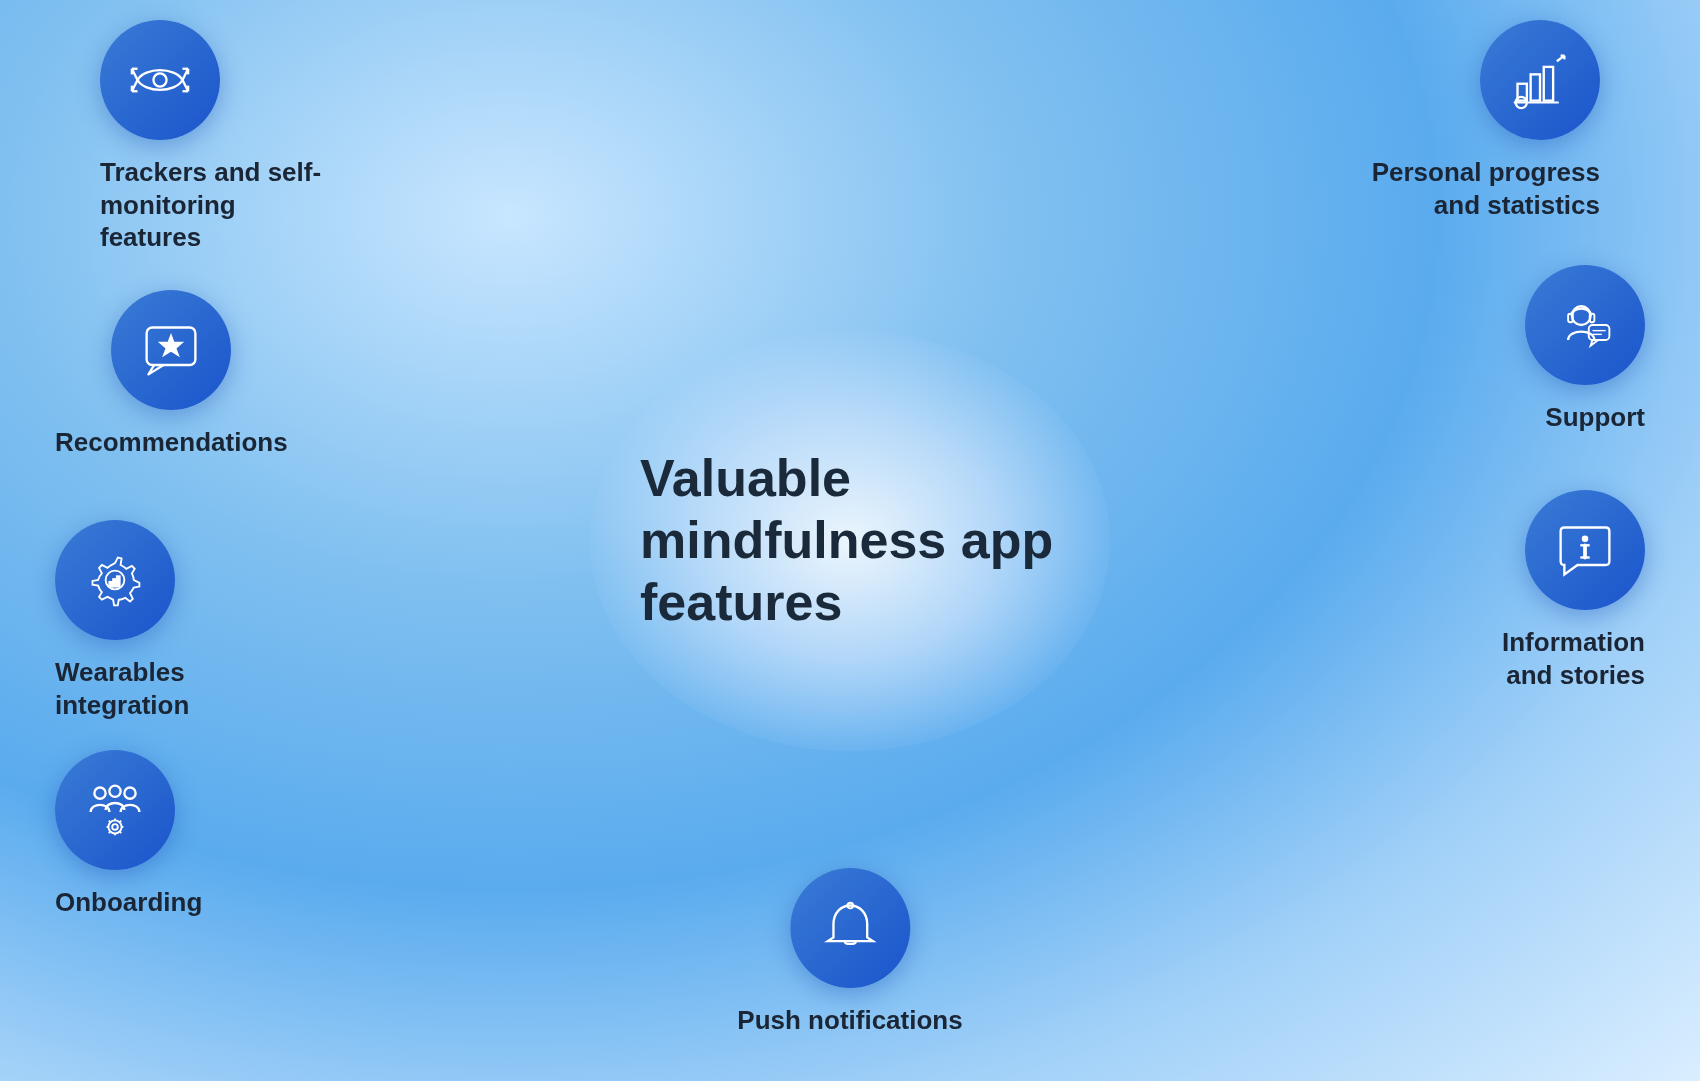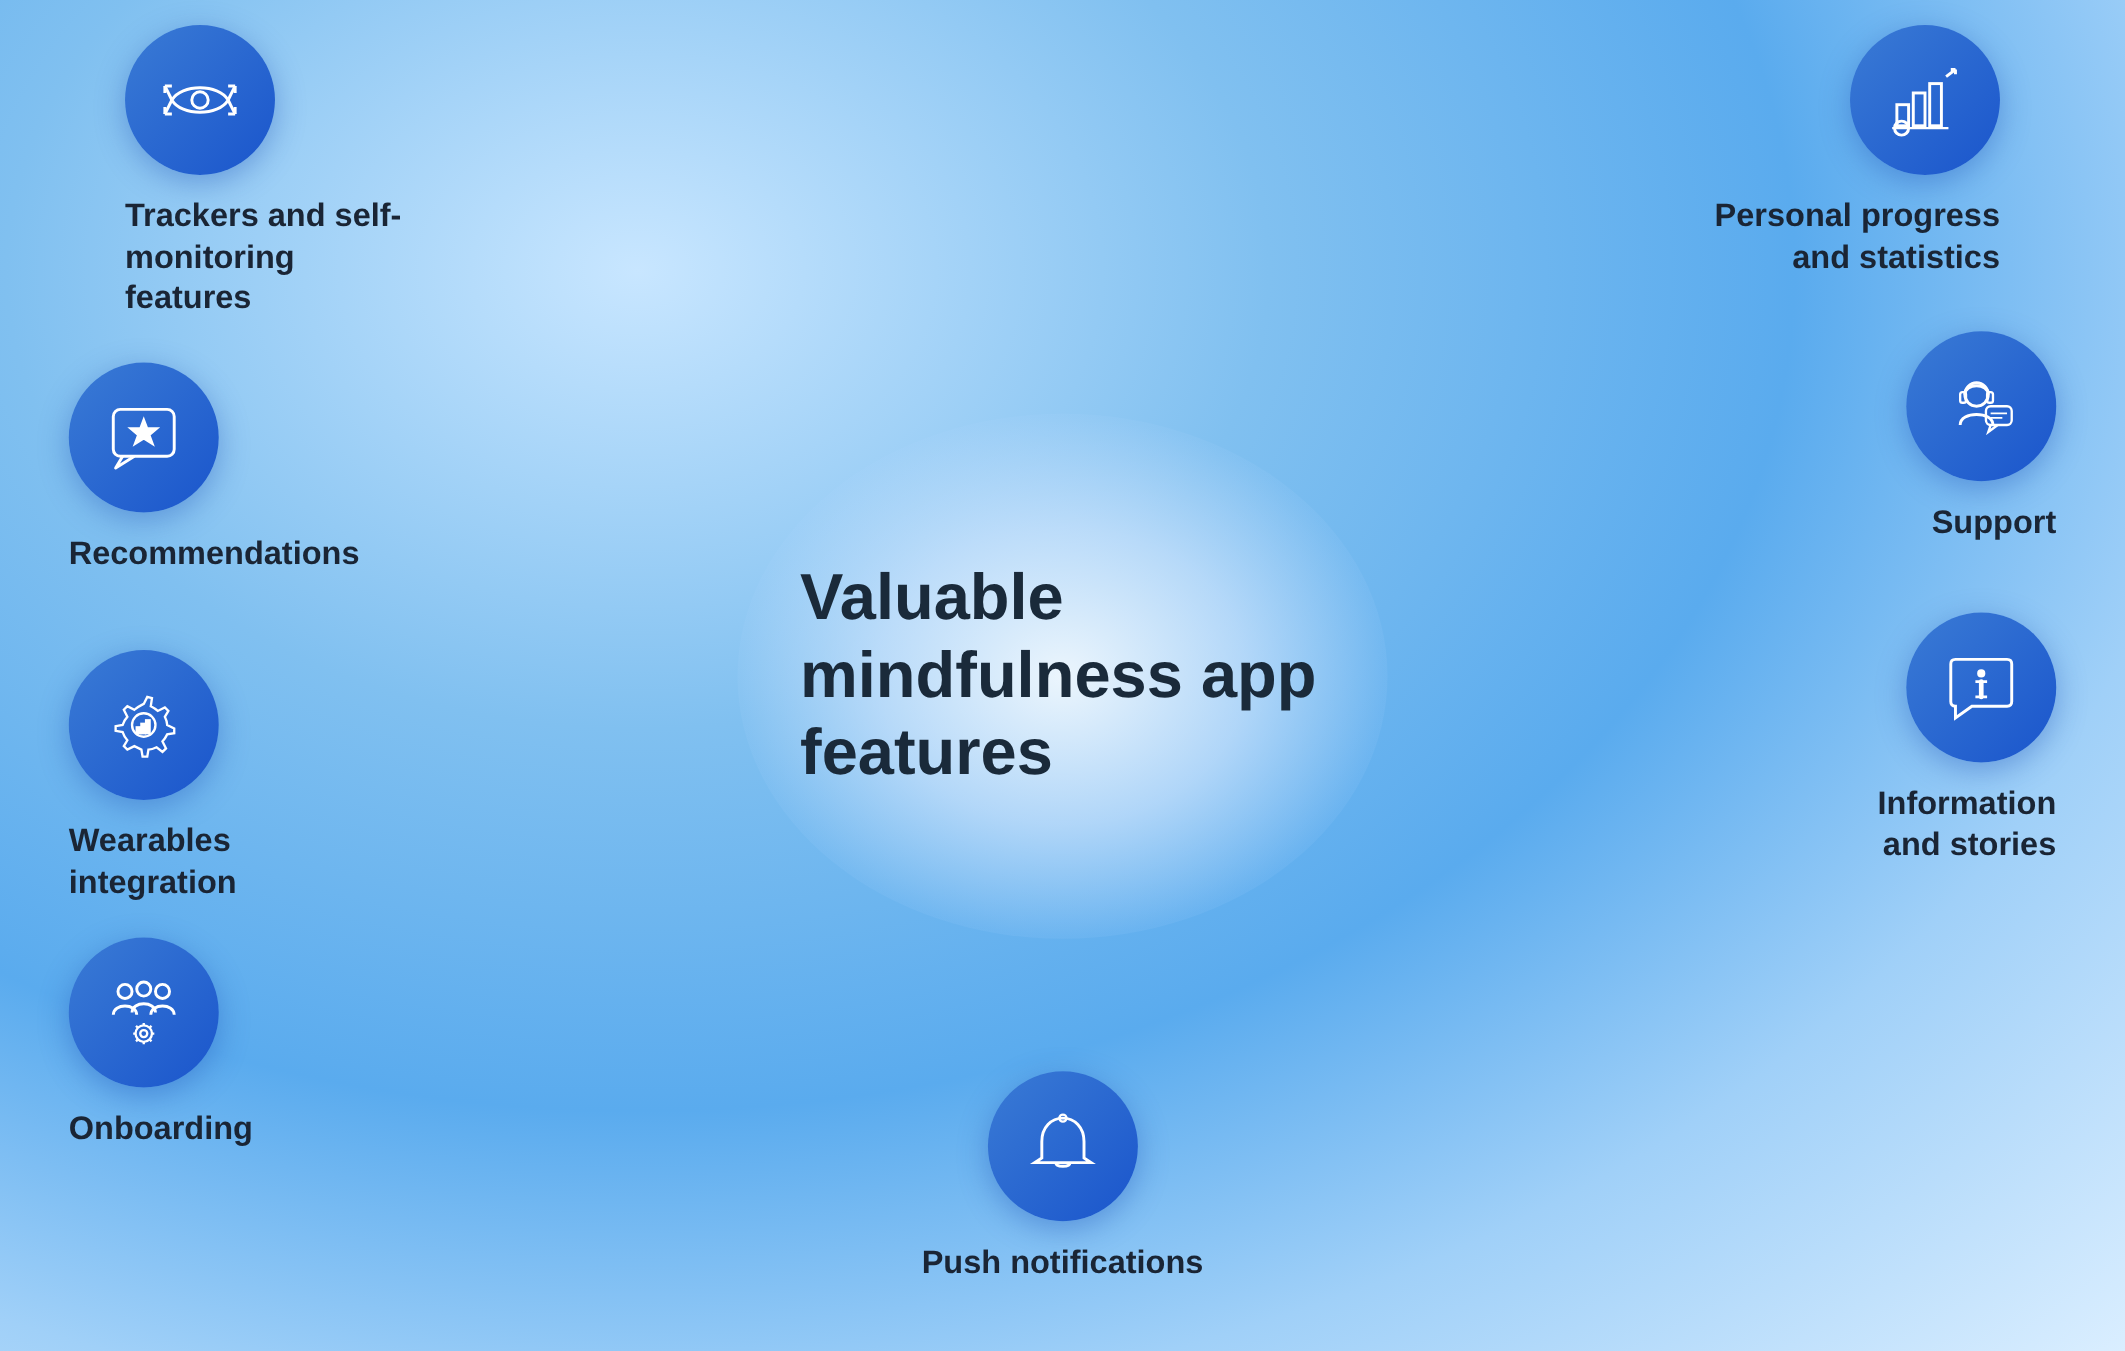--- a/index.html
+++ b/index.html
@@ -87,21 +87,21 @@
     
     .feature-trackers {
       top: 20px;
       left: 100px;
       align-items: flex-start;
     }
 
     .feature-recommendations {
       top: 290px;
       left: 55px;
-      align-items: flex-start;
+      align-items: center;
     }
 
     .feature-wearables {
       top: 520px;
       left: 55px;
       align-items: flex-start;
     }
 
     .feature-onboarding {
       top: 750px;
@@ -145,21 +145,21 @@
       right: 55px;
       align-items: flex-end;
     }
 
     .feature-payments .feature-label {
       text-align: right;
     }
 
     
     .feature-push {
-      bottom: 56px;
+      bottom: 45px;
       left: 50%;
       transform: translateX(-50%);
       align-items: center;
     }
 
     .feature-push .feature-label {
       text-align: center;
     }
   </style>
 </head>

